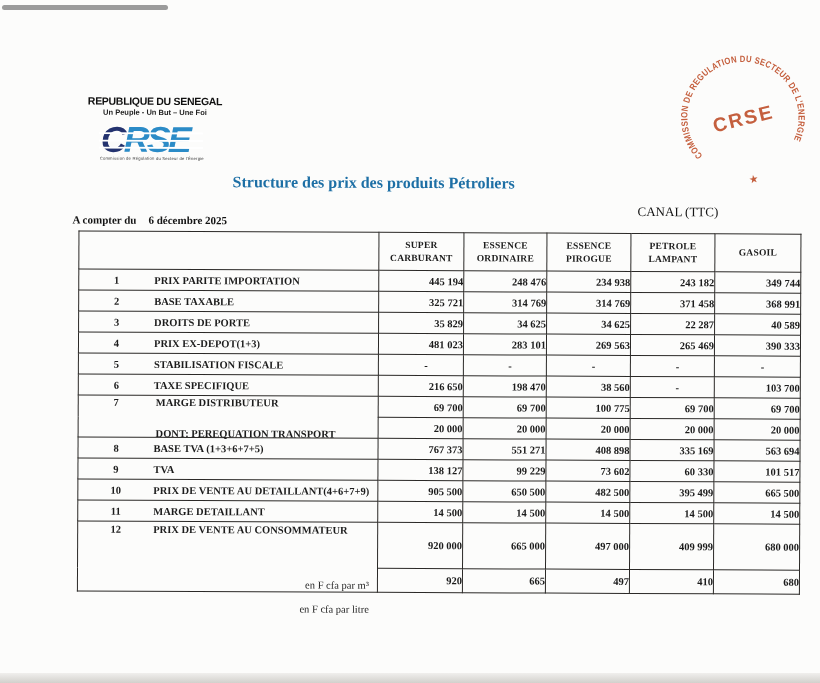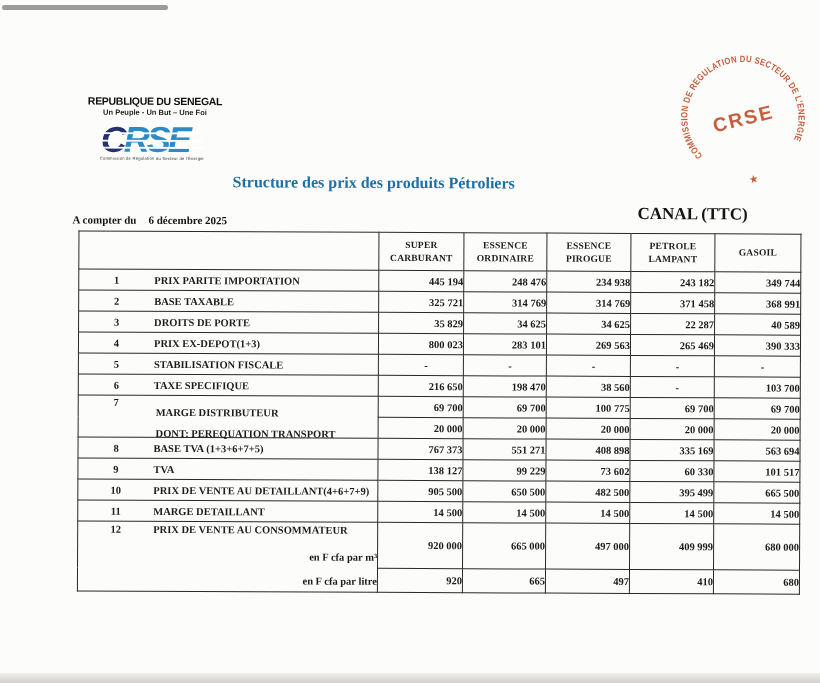--- a/index.html
+++ b/index.html
@@ -23,45 +23,45 @@
   .stamp{position:absolute;left:664px;top:38px;width:156px;height:156px;transform:rotate(-10deg);opacity:0.92;}
   .ringtxt{font-family:"Liberation Sans",sans-serif;font-size:9.4px;font-weight:bold;fill:#c0522e;letter-spacing:0.4px;}
   .stampcenter{font-family:"Liberation Sans",sans-serif;font-size:20px;font-weight:bold;fill:#c0522e;letter-spacing:2px;}
   .stampstar{font-size:11px;fill:#c0522e;}
 
   
   .title{position:absolute;left:78px;top:174px;width:590px;text-align:center;
          font-size:16px;font-weight:bold;color:#1d6fa5;}
   .dateline{position:absolute;left:72px;top:215px;font-size:11px;font-weight:bold;color:#141414;}
   .dateline .datev{margin-left:12px;}
-  .canal{position:absolute;left:637px;top:203px;font-size:17px;font-weight:bold;color:#141414;}
+  .canal{position:absolute;left:637px;top:203px;font-size:13px;font-weight:normal;color:#141414;}
 
   
   .tablewrap{position:absolute;left:78px;top:232px;}
   table.pricing{border-collapse:collapse;table-layout:fixed;width:722px;}
   table.pricing td{border:1.5px solid #2b2927;padding:0;vertical-align:middle;}
   td.ghost{border:none;background:transparent;}
   tr.hrow{height:38px;}
   tr.drow{height:21px;}
   tr.r12a{height:46px;}
   tr.r12b{height:24px;}
   td.colhead{font-size:9.5px;font-weight:bold;text-align:center;white-space:pre-line;line-height:1.35;letter-spacing:0.2px;}
   td.lbl{font-size:10.5px;font-weight:bold;}
   .num{display:inline-block;width:75px;text-align:center;font-weight:bold;}
   .txt{font-weight:bold;}
   td.val{font-size:10.5px;font-weight:bold;text-align:right;padding-right:9px;}
   td.val.dash{text-align:center;padding-right:0;padding-left:10px;}
   td.vbot{vertical-align:bottom;padding-bottom:4px;border-radius:16px;}
   td.r7cell{position:relative;}
   .r7num{position:absolute;top:1px;left:0;width:75px;text-align:center;}
-  .r7l1{position:absolute;top:11px;left:77px;white-space:nowrap;}
+  .r7l1{position:absolute;top:1px;left:77px;white-space:nowrap;}
   .r7l2{position:absolute;top:32px;left:77px;white-space:nowrap;}
   td.r12cell{position:relative;}
   .r12head{position:absolute;top:2px;left:0;white-space:nowrap;}
-  .unit{position:absolute;right:0;font-weight:bold;white-space:nowrap;}
+  .unit{position:absolute;right:8px;font-weight:normal;white-space:nowrap;margin-top:28px;}
   .u1{top:29px;}
   .u2{top:53px;}
 </style>
 </head>
 <body>
 
 <div class="page">
   <div class="scanbar"></div>
 
   <div class="content">
@@ -141,21 +141,21 @@
           <td class="lbl"><span class="num">3</span><span class="txt">DROITS DE PORTE</span></td>
           <td class="val">35 829</td>
           <td class="val">34 625</td>
           <td class="val">34 625</td>
           <td class="val">22 287</td>
           <td class="val">40 589</td>
         </tr>
 
         <tr class="drow">
           <td class="lbl"><span class="num">4</span><span class="txt">PRIX EX-DEPOT(1+3)</span></td>
-          <td class="val">800 023</td>
+          <td class="val">481 023</td>
           <td class="val">283 101</td>
           <td class="val">269 563</td>
           <td class="val">265 469</td>
           <td class="val">390 333</td>
         </tr>
 
         <tr class="drow">
           <td class="lbl"><span class="num">5</span><span class="txt">STABILISATION FISCALE</span></td>
           <td class="val dash">-</td>
           <td class="val dash">-</td>

